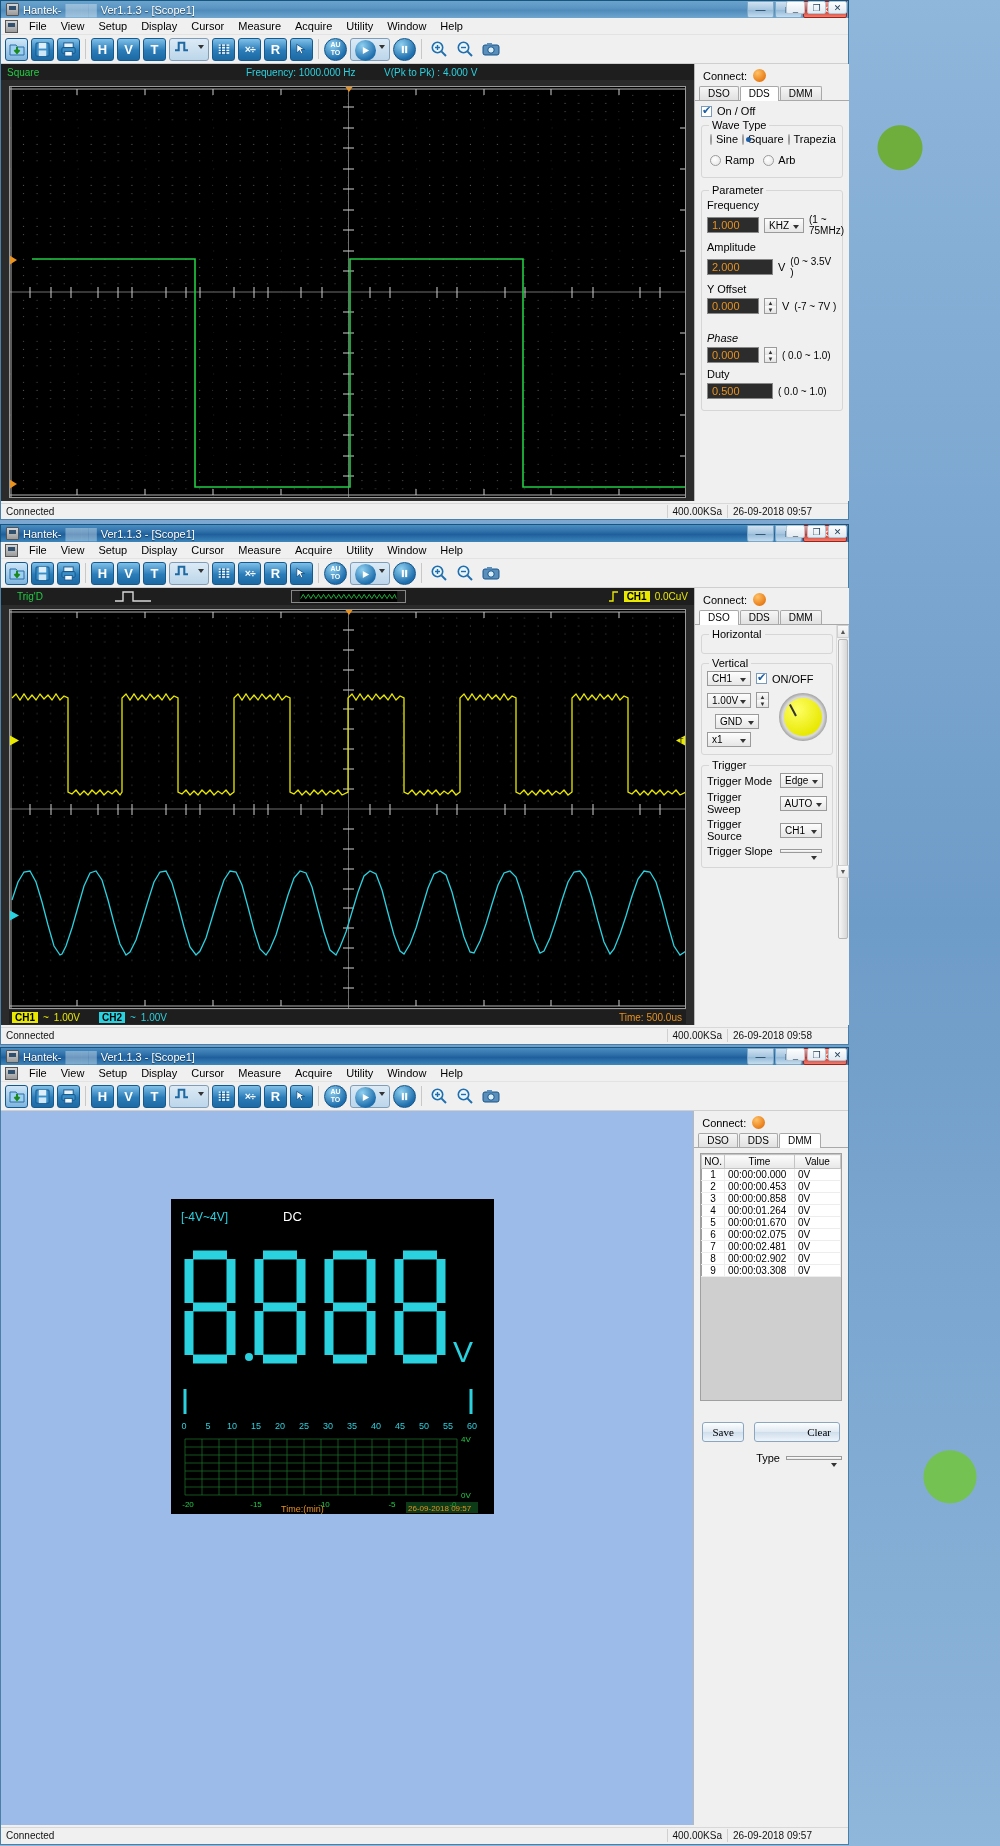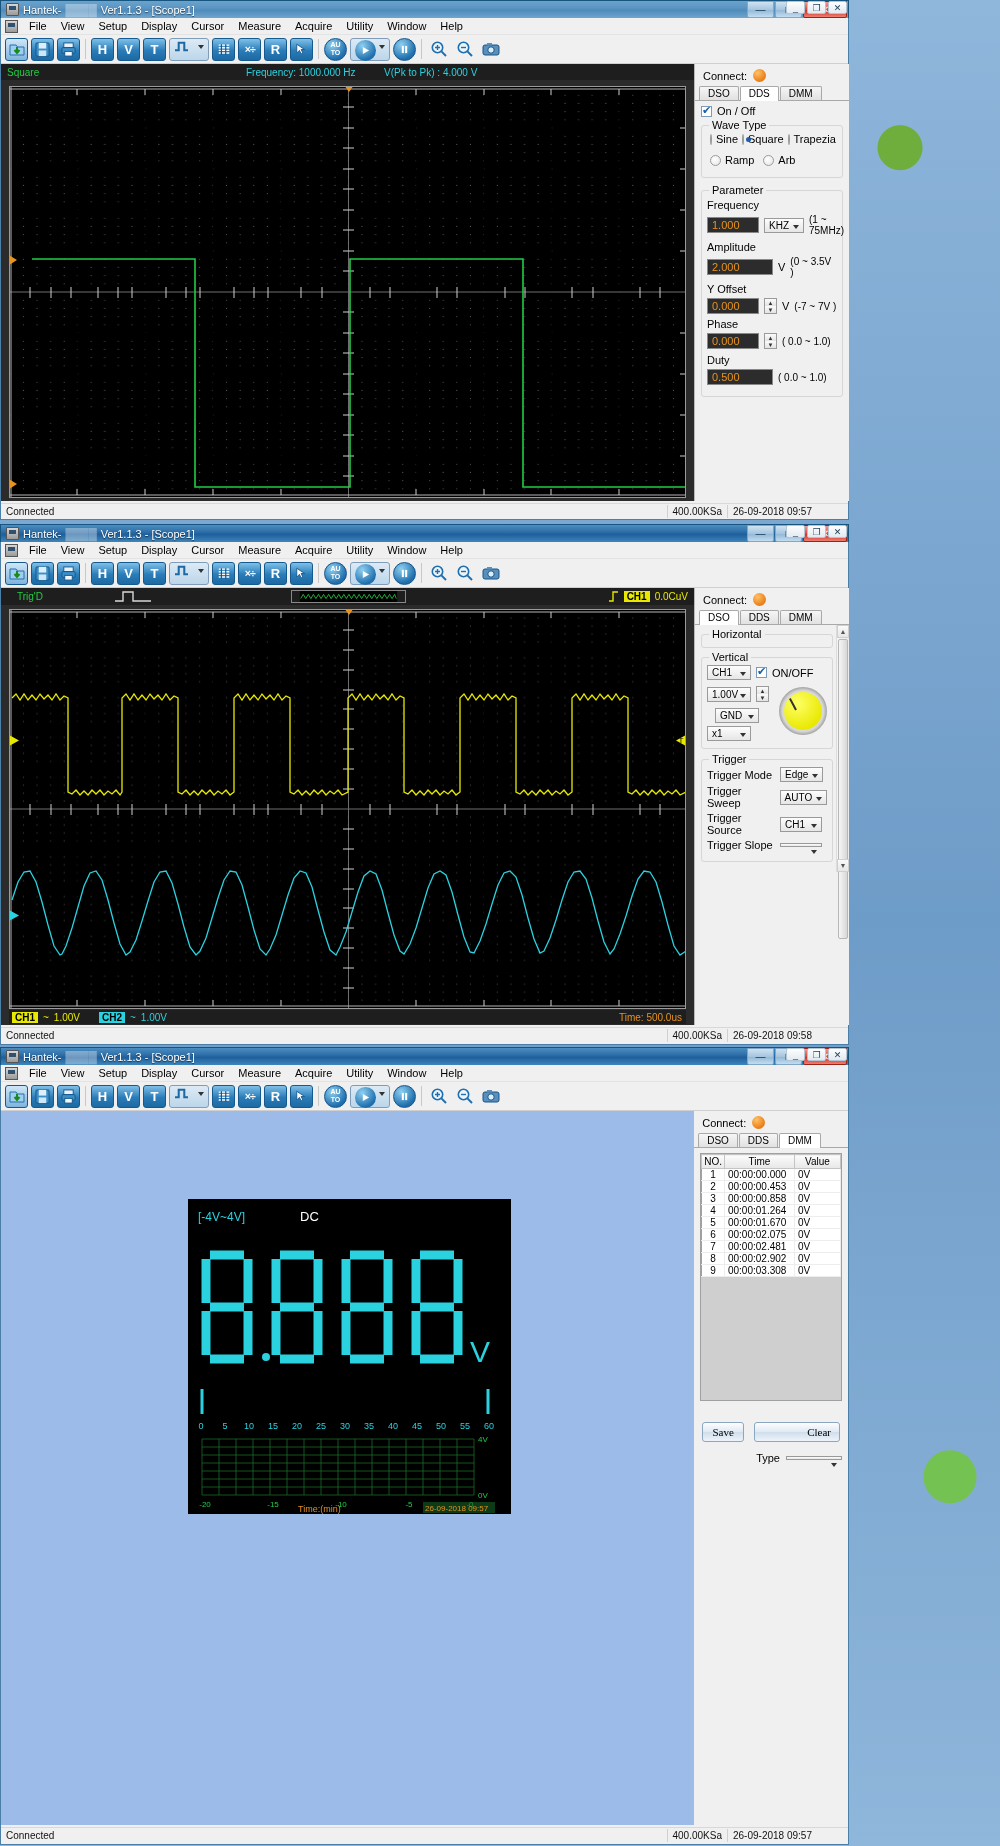--- a/index.html
+++ b/index.html
@@ -458,21 +458,21 @@
             <div class="row">
               <span class="numbox">0.000</span>
               <span class="spin">
                   <div>▲</div>
                   <div>▼</div>
                 </span>
               <span class="lbl">V</span>
               <span class="lbl" style="font-size:10px;">(-7 ~ 7V )</span>
             </div>
 
-            <div class="lbl" style="margin-top:4px;">Phase</div>
+            <div class="lbl" style="margin-top:18px;font-style:italic;">Phase</div>
             <div class="row">
               <span class="numbox">0.000</span>
               <span class="spin">
                   <div>▲</div>
                   <div>▼</div>
                 </span>
               <span class="lbl" style="font-size:10px;">( 0.0 ~ 1.0)</span>
             </div>
 
             <div class="lbl" style="margin-top:5px;">Duty</div>
@@ -798,21 +798,21 @@
         <div class="connect-row">
           <span>Connect:</span>
           <span class="led"></span>
         </div>
         <div class="tabs">
           <span class="tab active">DSO</span>
           <span class="tab">DDS</span>
           <span class="tab">DMM</span>
         </div>
         <div class="ppad" style="padding:4px 16px 4px 6px;position:relative;">
-          <div class="grp" style="margin-top:5px;padding:5px 5px 7px 5px;">
+          <div class="grp" style="margin-top:5px;padding:11px 5px 7px 5px;">
             <span class="lg">Horizontal</span>
           </div>
 
           <div class="grp" style="margin-top:9px;padding:5px 5px 7px 5px;">
             <span class="lg">Vertical</span>
             <div class="row" style="margin-top:2px;">
               <span class="sel" style="min-width:44px;">CH1</span>
               <span class="chk on"></span>
               <span class="lbl">ON/OFF</span>
             </div>
@@ -999,21 +999,21 @@
         <svg width="18" height="15" viewBox="0 0 18 15">
             <rect x="1" y="3" width="16" height="10" rx="2" fill="#5a8fbb" stroke="#14558a"></rect>
             <circle cx="9" cy="8" r="3.2" fill="#dceefb" stroke="#14558a"></circle>
             <rect x="5" y="1" width="5" height="2.5" fill="#5a8fbb"></rect>
           </svg>
       </span>
     </div>
 
     <div class="scope-wrap">
       <div style="width:693px;height:714px;background:#9dbbe8;position:relative;">
-        <div style="position:absolute;left:187px;top:88px;width:269px;height:315px;background:#000;text-decoration:underline;">
+        <div style="position:absolute;left:170px;top:88px;width:269px;height:315px;background:#000;text-decoration:underline;">
           <svg width="323" height="315" viewBox="0 0 323 315" style="display:block">
             <rect width="323" height="315" fill="#000"></rect>
             <text x="10" y="22" fill="#2ad2e0" font-size="12" font-family="Liberation Sans, sans-serif">[-4V~4V]</text>
             <text x="112" y="22" fill="#ffffff" font-size="13" font-family="Liberation Sans, s  ans-serif">DC</text>
 
             <g fill="none" stroke="#2ad2e0" stroke-width="9" stroke-linecap="butt">
 
               <path d="M22 56 h34"></path>
                 <path d="M18 60 v44"></path>
                 <path d="M60 60 v44"></path>

